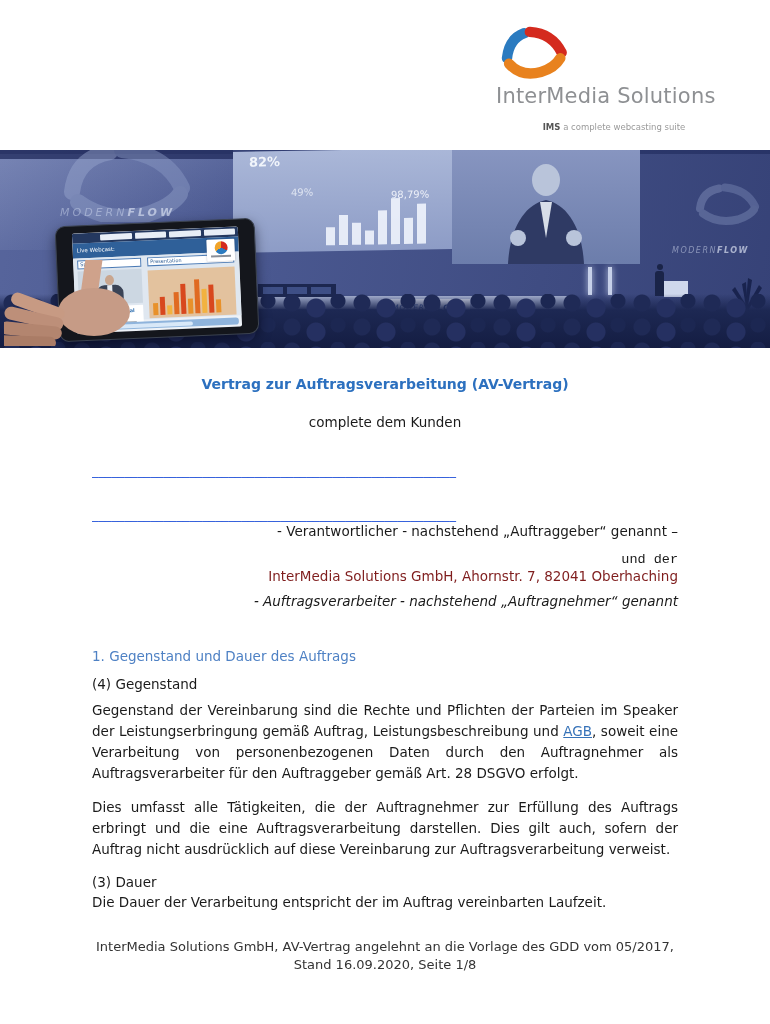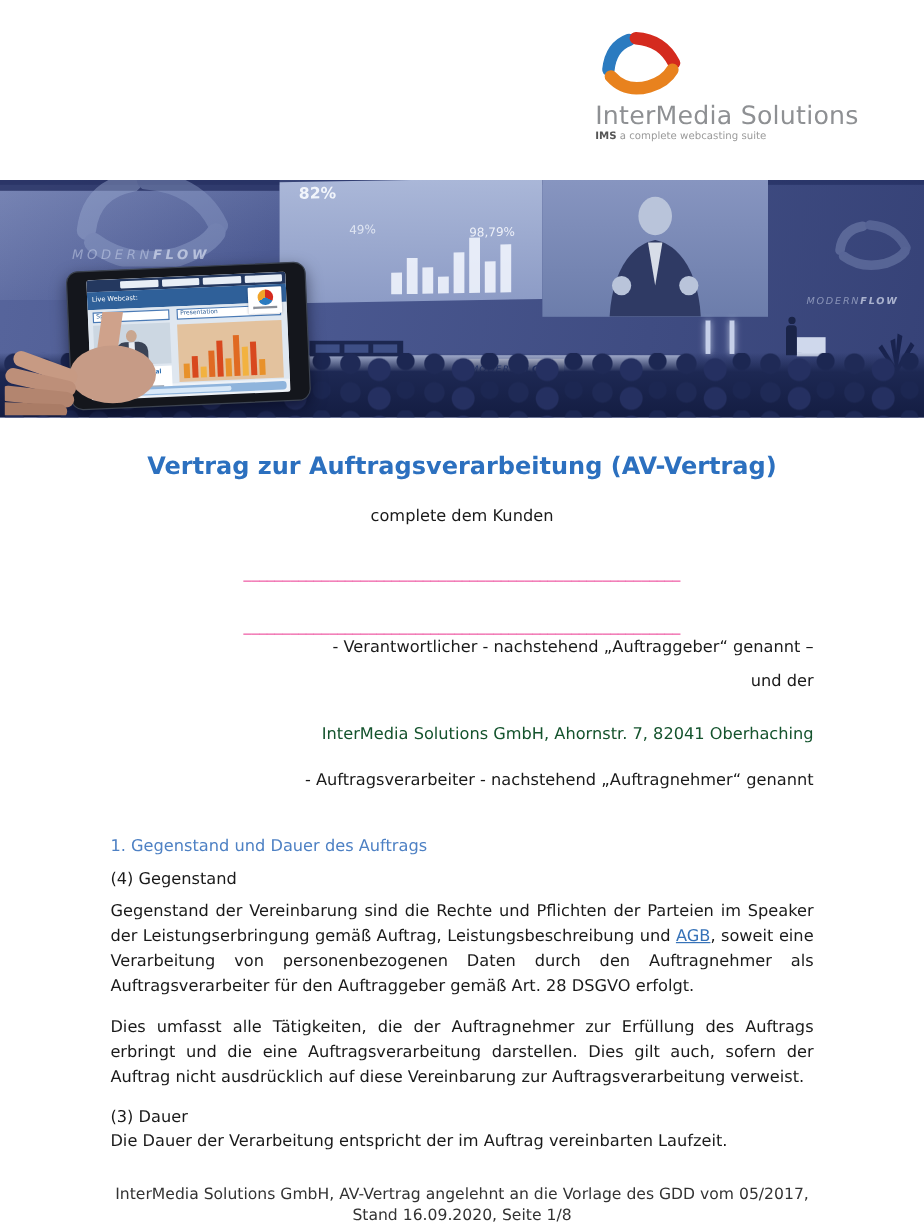--- a/index.html
+++ b/index.html
@@ -5,21 +5,21 @@
   * { margin:0; padding:0; box-sizing:border-box; }
   html,body { background:#ffffff; }
   body { font-family:"DejaVu Sans", sans-serif; }
   .page { position:relative; width:770px; height:1024px; margin:0 auto; background:#fff; overflow:hidden; }
 
   
   .top-area { position:relative; height:150px; }
   .brand-block { position:absolute; top:26px; right:38px; width:236px; }
   .brand-mark { display:block; margin-left:2px; }
   .brand-name { font-size:21px; color:#8e9093; letter-spacing:.2px; margin-top:2px; white-space:nowrap; }
-  .brand-tagline { text-align:left; font-size:8.5px; color:#9a9a9a; margin-top:1px; }
+  .brand-tagline { text-align:center; font-size:8.5px; color:#9a9a9a; margin-top:14px; }
   .brand-tagline b { color:#555; }
 
   
   .banner { position:relative; width:770px; height:198px; overflow:hidden;
     background:linear-gradient(100deg,#57659c 0%,#4a5890 35%,#3f4c82 70%,#364277 100%); }
   .wall-glow { position:absolute; left:0; top:0; width:250px; height:100px;
     background:linear-gradient(160deg, rgba(170,182,218,.4), rgba(170,182,218,0) 75%); }
   .banner-topline { position:absolute; left:0; top:0; width:100%; height:4px; background:rgba(30,40,90,.55); }
   .banner-topbar { position:absolute; left:0; top:0; width:233px; height:9px; background:rgba(36,46,96,.8); }
 
@@ -101,32 +101,32 @@
   .t-chart { position:absolute; left:0; right:0; top:13px; bottom:0; background:#e3c29e;
     display:flex; align-items:flex-end; gap:2px; padding:0 4px 3px; }
   .t-chart i { display:block; width:5px; }
   .t-scroll { position:absolute; left:3px; right:3px; bottom:2px; height:7px; background:#8fb4dc; border-radius:3px; }
   .t-scroll i { display:block; width:70%; height:4px; margin:1.5px 0 0 2px; background:#d8e8f8; border-radius:2px; }
 
   .hand { position:absolute; left:4px; top:110px; z-index:4; }
 
   
   .doc { padding:0 92px; color:#1a1a1a; font-size:13.5px; }
-  .doc-title { margin-top:28px; text-align:center; font-size:20px; font-weight:bold; color:#2c70bf; }
+  .doc-title { margin-top:28px; text-align:center; font-size:14px; font-weight:bold; color:#2c70bf; }
   .doc-subtitle { margin-top:13px; text-align:center; line-height:21px; }
   .between { margin-top:22px; text-align:center; }
-  .blank-line { text-align:center; color:#ec4899; font-size:13px; letter-spacing:0; overflow:hidden;
+  .blank-line { text-align:left; color:#1d4ed8; font-size:13px; letter-spacing:0; overflow:hidden;
     white-space:nowrap; }
   .blank-line.first { margin-top:33px; }
   .blank-line.second { margin-top:29px; }
   .center-line { text-align:right; }
   .responsible { margin-top:1px; }
-  .and-label { margin-top:13px; }
-  .address { margin-top:28px; color:#14532d; }
-  .processor { margin-top:22px; }
+  .and-label { margin-top:13px;font-family:Liberation Mono, monospace; }
+  .address { margin-top:1px; color:#7f1d1d; }
+  .processor { margin-top:9px;font-style:italic; }
   .sec-heading { margin-top:39px; font-size:13.5px; font-weight:normal; color:#4e81c4; }
   .sub-label { margin-top:12px; }
   .para { margin-top:8px; text-align:justify; line-height:21px; }
   .para + .para { margin-top:13px; }
   .sub-label2 { margin-top:14px; }
   .para-last { margin-top:2px; line-height:21px; }
   .agb-link { color:#3672b8; text-decoration:underline; cursor:pointer; }
   .doc-footer { margin-top:25px; text-align:center; font-size:13px; color:#333; line-height:18px; }
 </style>
 </head>

